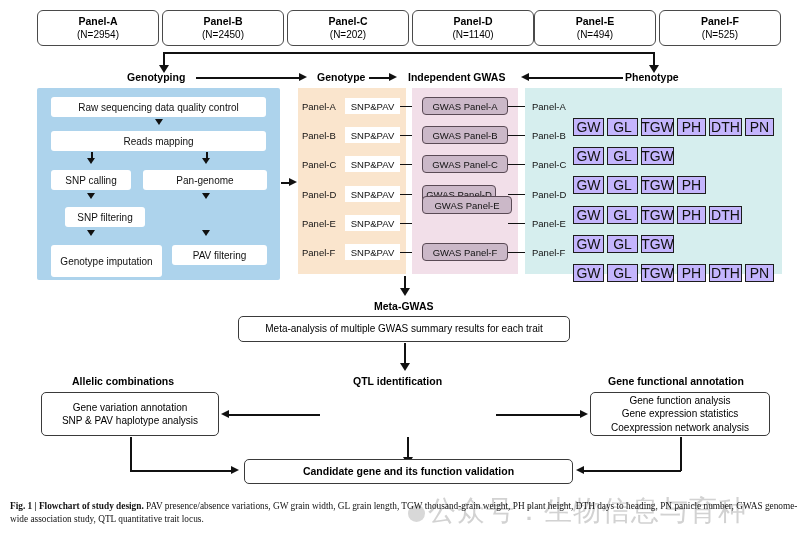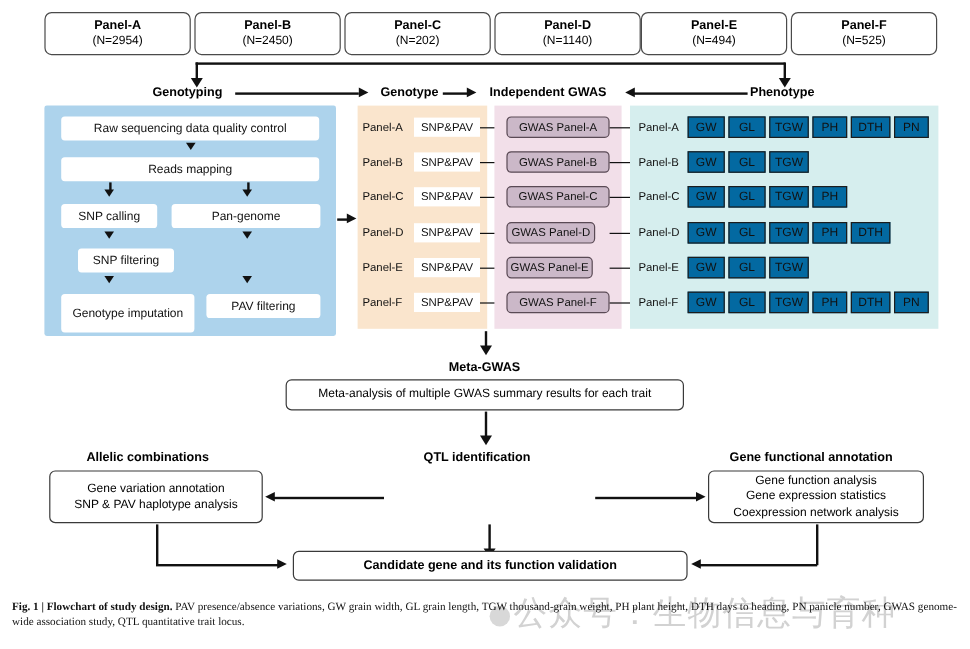--- a/index.html
+++ b/index.html
@@ -62,23 +62,23 @@
   .gwas-box {
     position:absolute; background:#cbb8c8; border:1px solid #5a4a55;
     border-radius:4px;
     display:flex; align-items:center; justify-content:center;
     font-size:9.5px; color:#111; white-space:nowrap;
   }
 
   
   .ph-label { position:absolute; font-size:9.5px; color:#111; white-space:nowrap; }
   .trait {
-    position:absolute; background:#0369a1; border:1px solid #1c1c1c;
-    display:flex; align-items:center; justify-content:center;
-    font-size:10px; color:#111;
+    position:absolute; background:#c4b5fd; border:1px solid #1c1c1c;
+    display:flex; align-items:center; justify-content:center;
+    font-size:14px; color:#111;margin-top:21px;
   }
 
   
   .sect-title { position:absolute; font-weight:bold; font-size:10.5px; white-space:nowrap; }
 
   
   .hline { position:absolute; background:#111; height:1px; }
   .vline { position:absolute; background:#111; width:1px; }
   .hline.th { height:1.6px; }
   .vline.th { width:1.6px; }
@@ -220,21 +220,21 @@
   <div class="hline" style="left:400px; top:194px; width:26px;"></div>
   <div class="hline" style="left:400px; top:223px; width:26px;"></div>
   <div class="hline" style="left:400px; top:252px; width:26px;"></div>
 
   <div class="band band-gwas" style="left:412px; top:88px; width:106px; height:186px;"></div>
 
   <div class="gwas-box" style="left:422px; top:97px; width:86px; height:18px;">GWAS Panel-A</div>
   <div class="gwas-box" style="left:422px; top:126px; width:86px; height:18px;">GWAS Panel-B</div>
   <div class="gwas-box" style="left:422px; top:155px; width:86px; height:18px;">GWAS Panel-C</div>
   <div class="gwas-box" style="left:422px; top:185px; width:74px; height:18px;">GWAS Panel-D</div>
-  <div class="gwas-box" style="left:422px; top:214px; width:72px; height:18px;">GWAS Panel-E</div>
+  <div class="gwas-box" style="left:422px; top:196px; width:90px; height:18px;">GWAS Panel-E</div>
   <div class="gwas-box" style="left:422px; top:243px; width:86px; height:18px;">GWAS Panel-F</div>
 
   <div class="hline" style="left:508px; top:106px; width:24px;"></div>
   <div class="hline" style="left:508px; top:135px; width:24px;"></div>
   <div class="hline" style="left:508px; top:164px; width:24px;"></div>
   <div class="hline" style="left:508px; top:194px; width:24px;"></div>
   <div class="hline" style="left:508px; top:223px; width:24px;"></div>
   <div class="hline" style="left:508px; top:252px; width:24px;"></div>
 
   <div class="band band-pheno" style="left:525px; top:88px; width:257px; height:186px;"></div>

